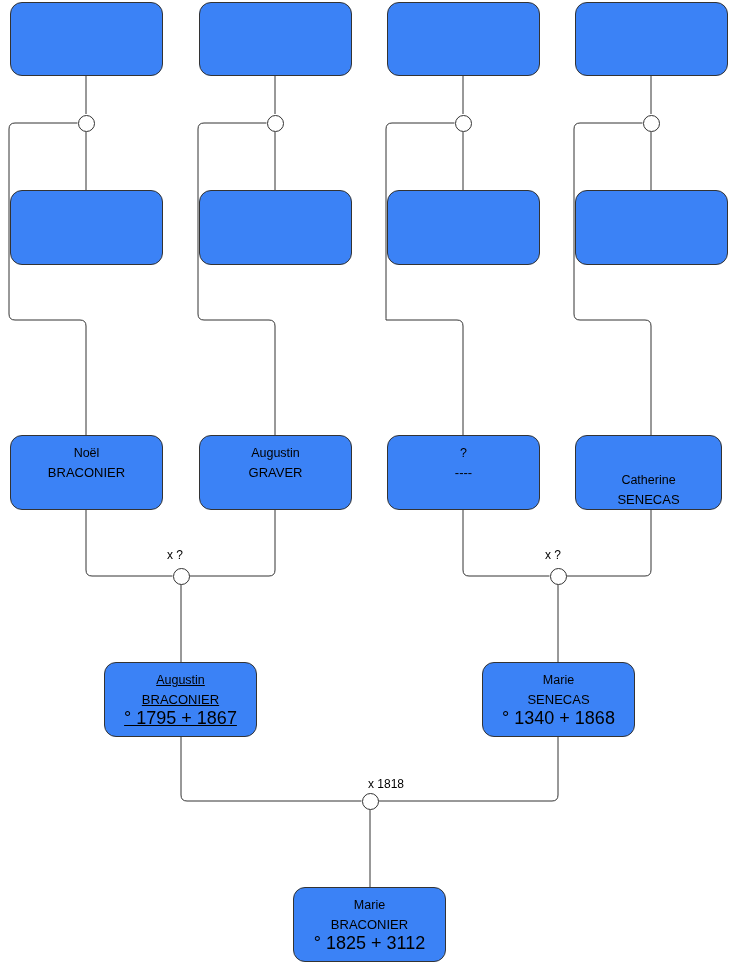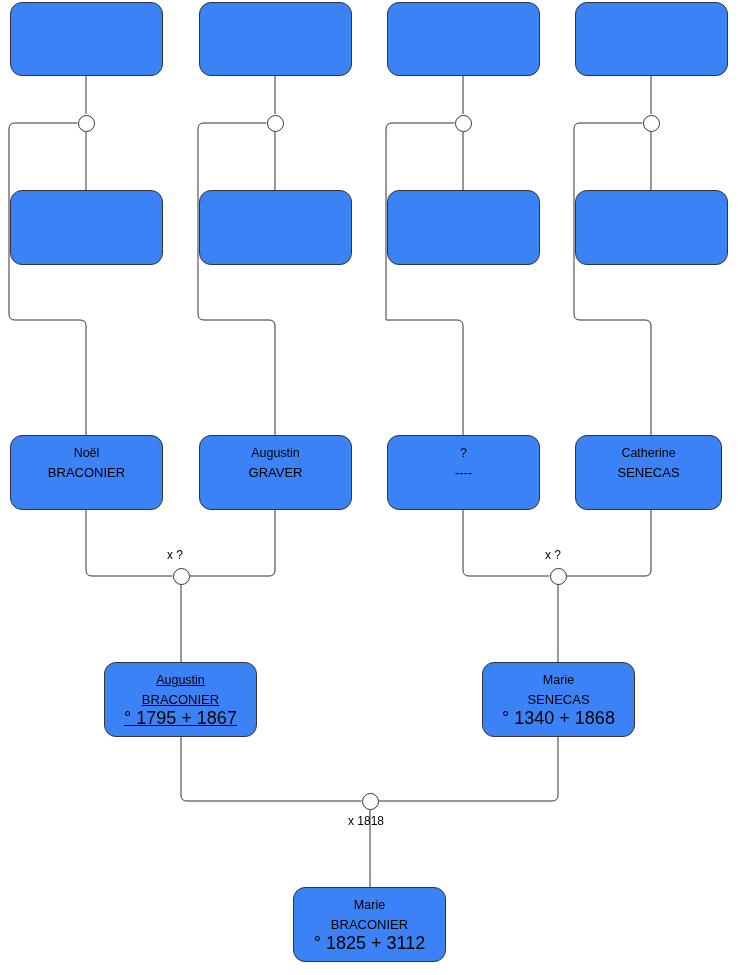--- a/index.html
+++ b/index.html
@@ -114,21 +114,21 @@
         <div class="person-line surname">BRACONIER</div>
       </div>
       <div class="person-box" style="left: 199px; top: 435px; width: 153px; height: 75px;">
         <div class="person-line given">Augustin</div>
         <div class="person-line surname">GRAVER</div>
       </div>
       <div class="person-box" style="left: 387px; top: 435px; width: 153px; height: 75px;">
         <div class="person-line given">?</div>
         <div class="person-line surname">----</div>
       </div>
-      <div class="person-box" style="left: 575px; top: 435px; width: 147px; height: 75px;">
+      <div class="person-box" style="left: 575px; top: 435px; width: 147px; height: 75px; justify-content: flex-end;">
         <div class="person-line given">Catherine</div>
         <div class="person-line surname">SENECAS</div>
       </div>
       <div class="person-box" style="left: 104px; top: 662px; width: 153px; height: 75px; text-decoration: underline;">
         <div class="person-line given">Augustin</div>
         <div class="person-line surname">BRACONIER</div>
         <div class="person-line dates">° 1795 + 1867</div>
       </div>
       <div class="person-box" style="left: 482px; top: 662px; width: 153px; height: 75px;">
         <div class="person-line given">Marie</div>
@@ -144,16 +144,16 @@
   <div id="unions-layer">
       <div class="union-node" style="left: 77.5px; top: 114.5px;"></div>
       <div class="union-node" style="left: 266.5px; top: 114.5px;"></div>
       <div class="union-node" style="left: 454.5px; top: 114.5px;"></div>
       <div class="union-node" style="left: 642.5px; top: 114.5px;"></div>
       <div class="union-node" style="left: 172.5px; top: 567.5px;"></div>
       <div class="union-label" style="left: 167px; top: 548px;">x ?</div>
       <div class="union-node" style="left: 549.5px; top: 567.5px;"></div>
       <div class="union-label" style="left: 545px; top: 548px;">x ?</div>
       <div class="union-node" style="left: 361.5px; top: 792.5px;"></div>
-      <div class="union-label" style="left: 348px; top: 777px; margin-top: 37px;">x 1818</div>
+      <div class="union-label" style="left: 368px; top: 777px;">x 1818</div>
     </div>
 
 </div>
 
 </body></html>

